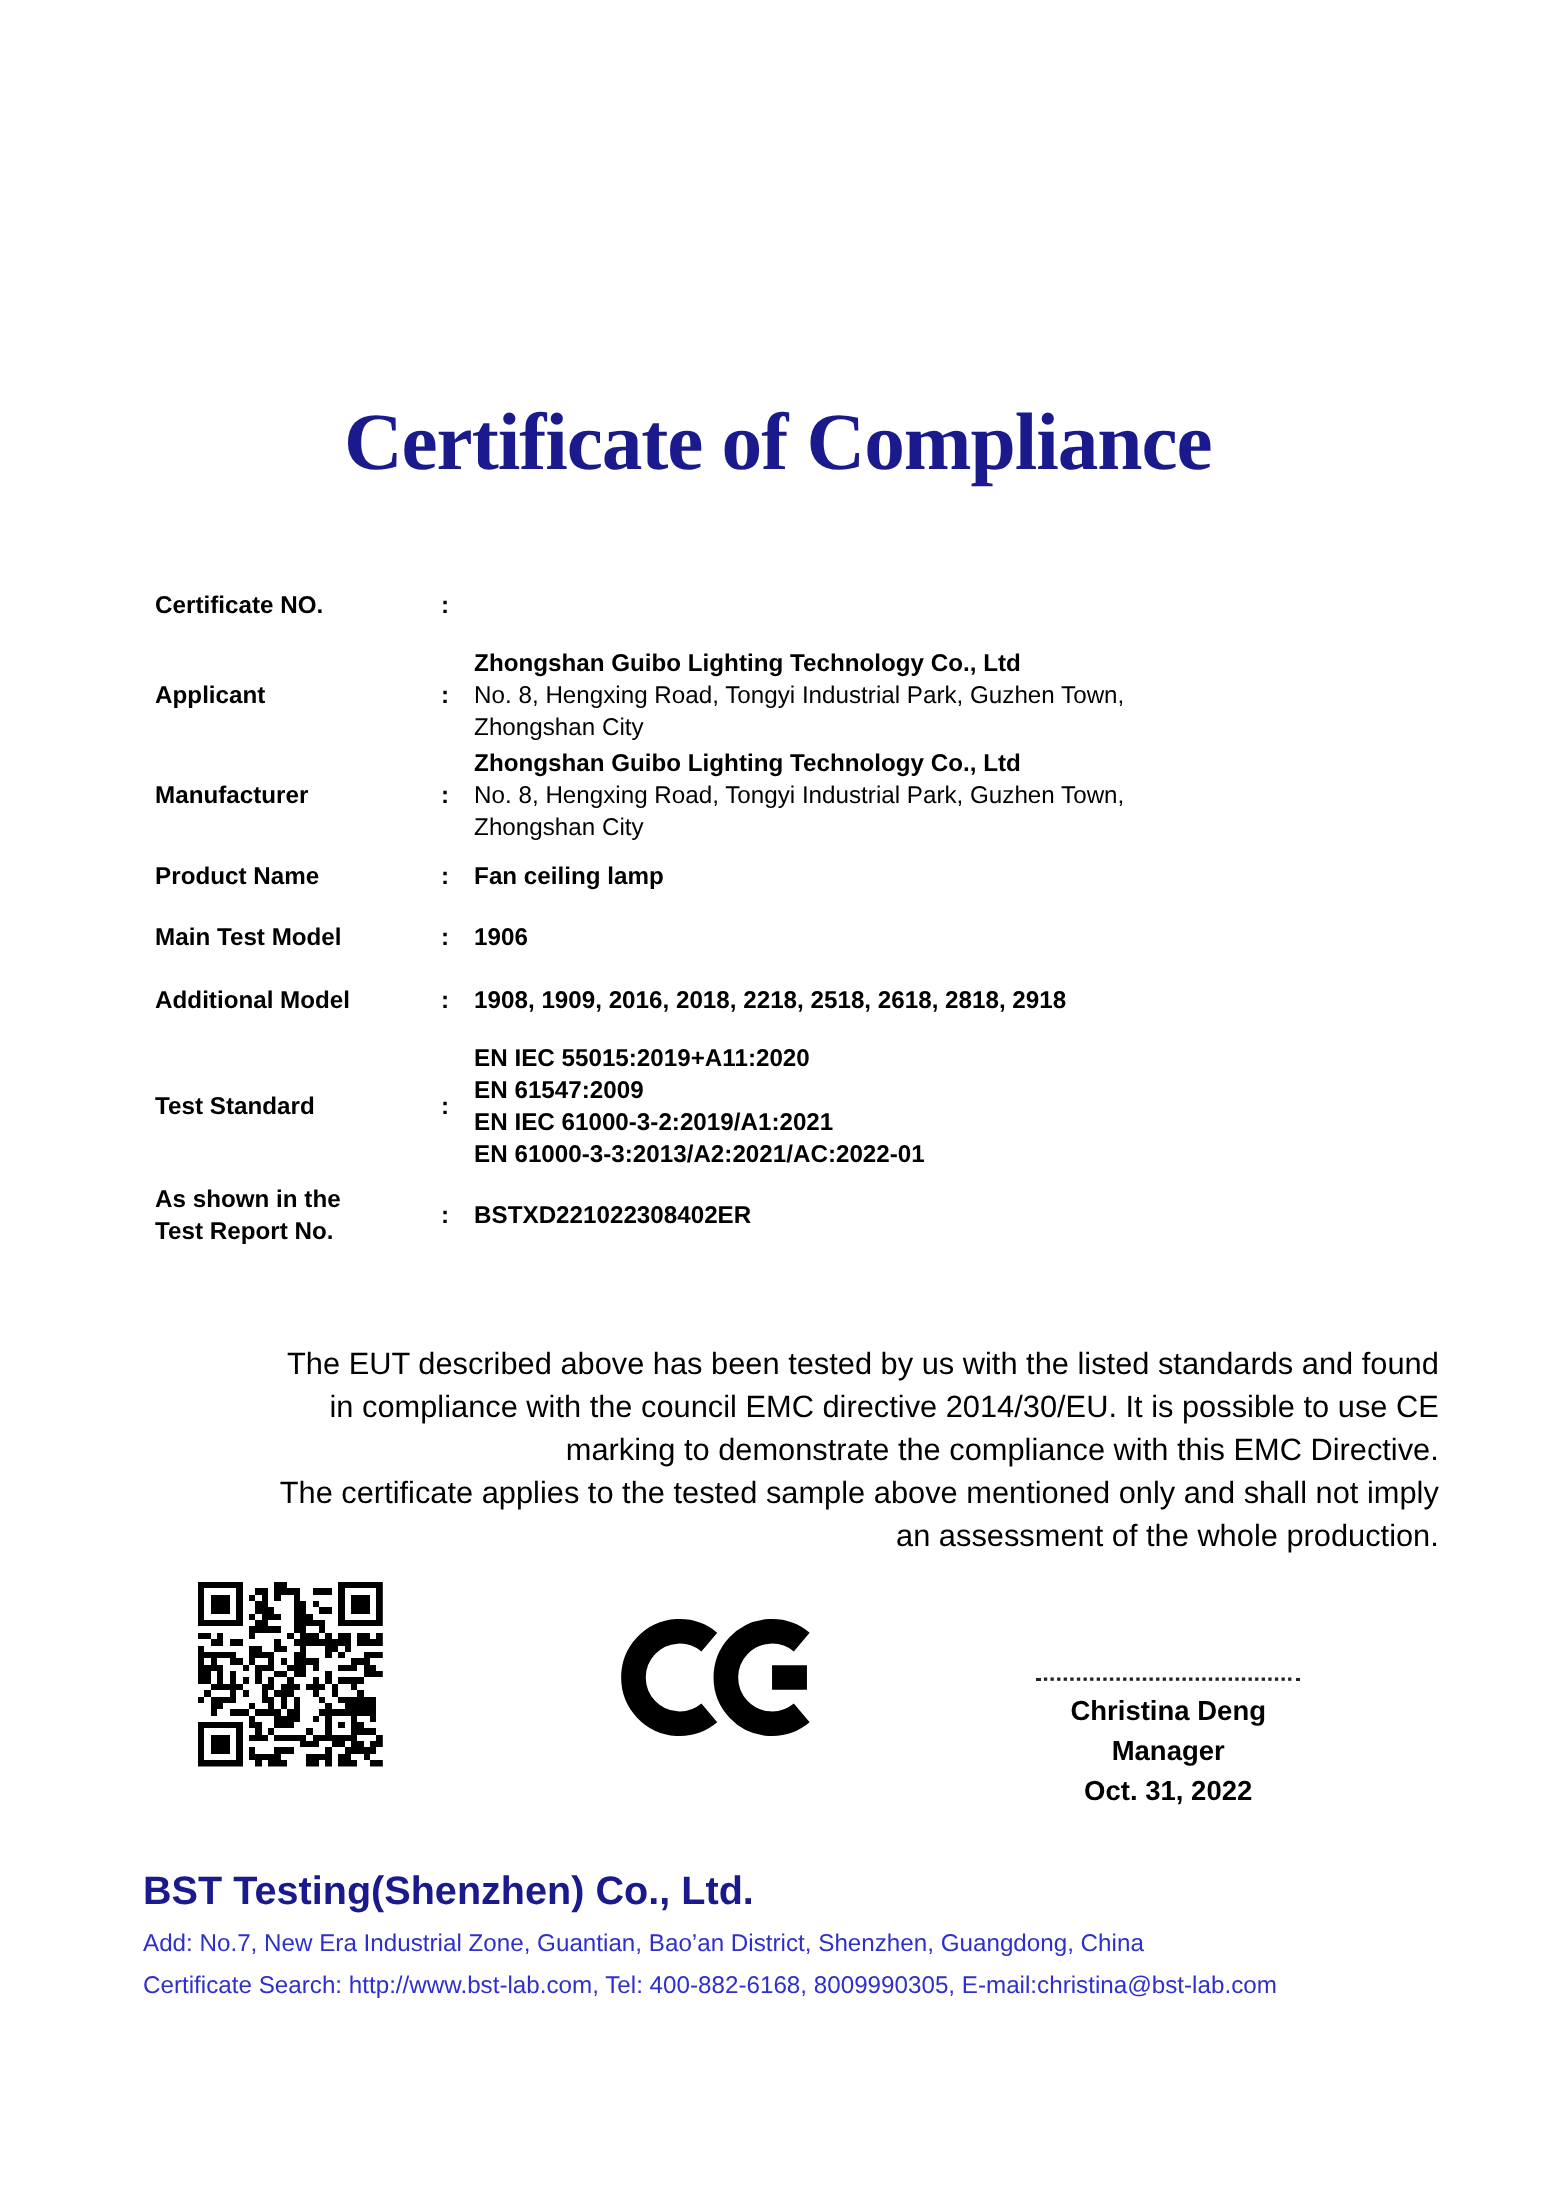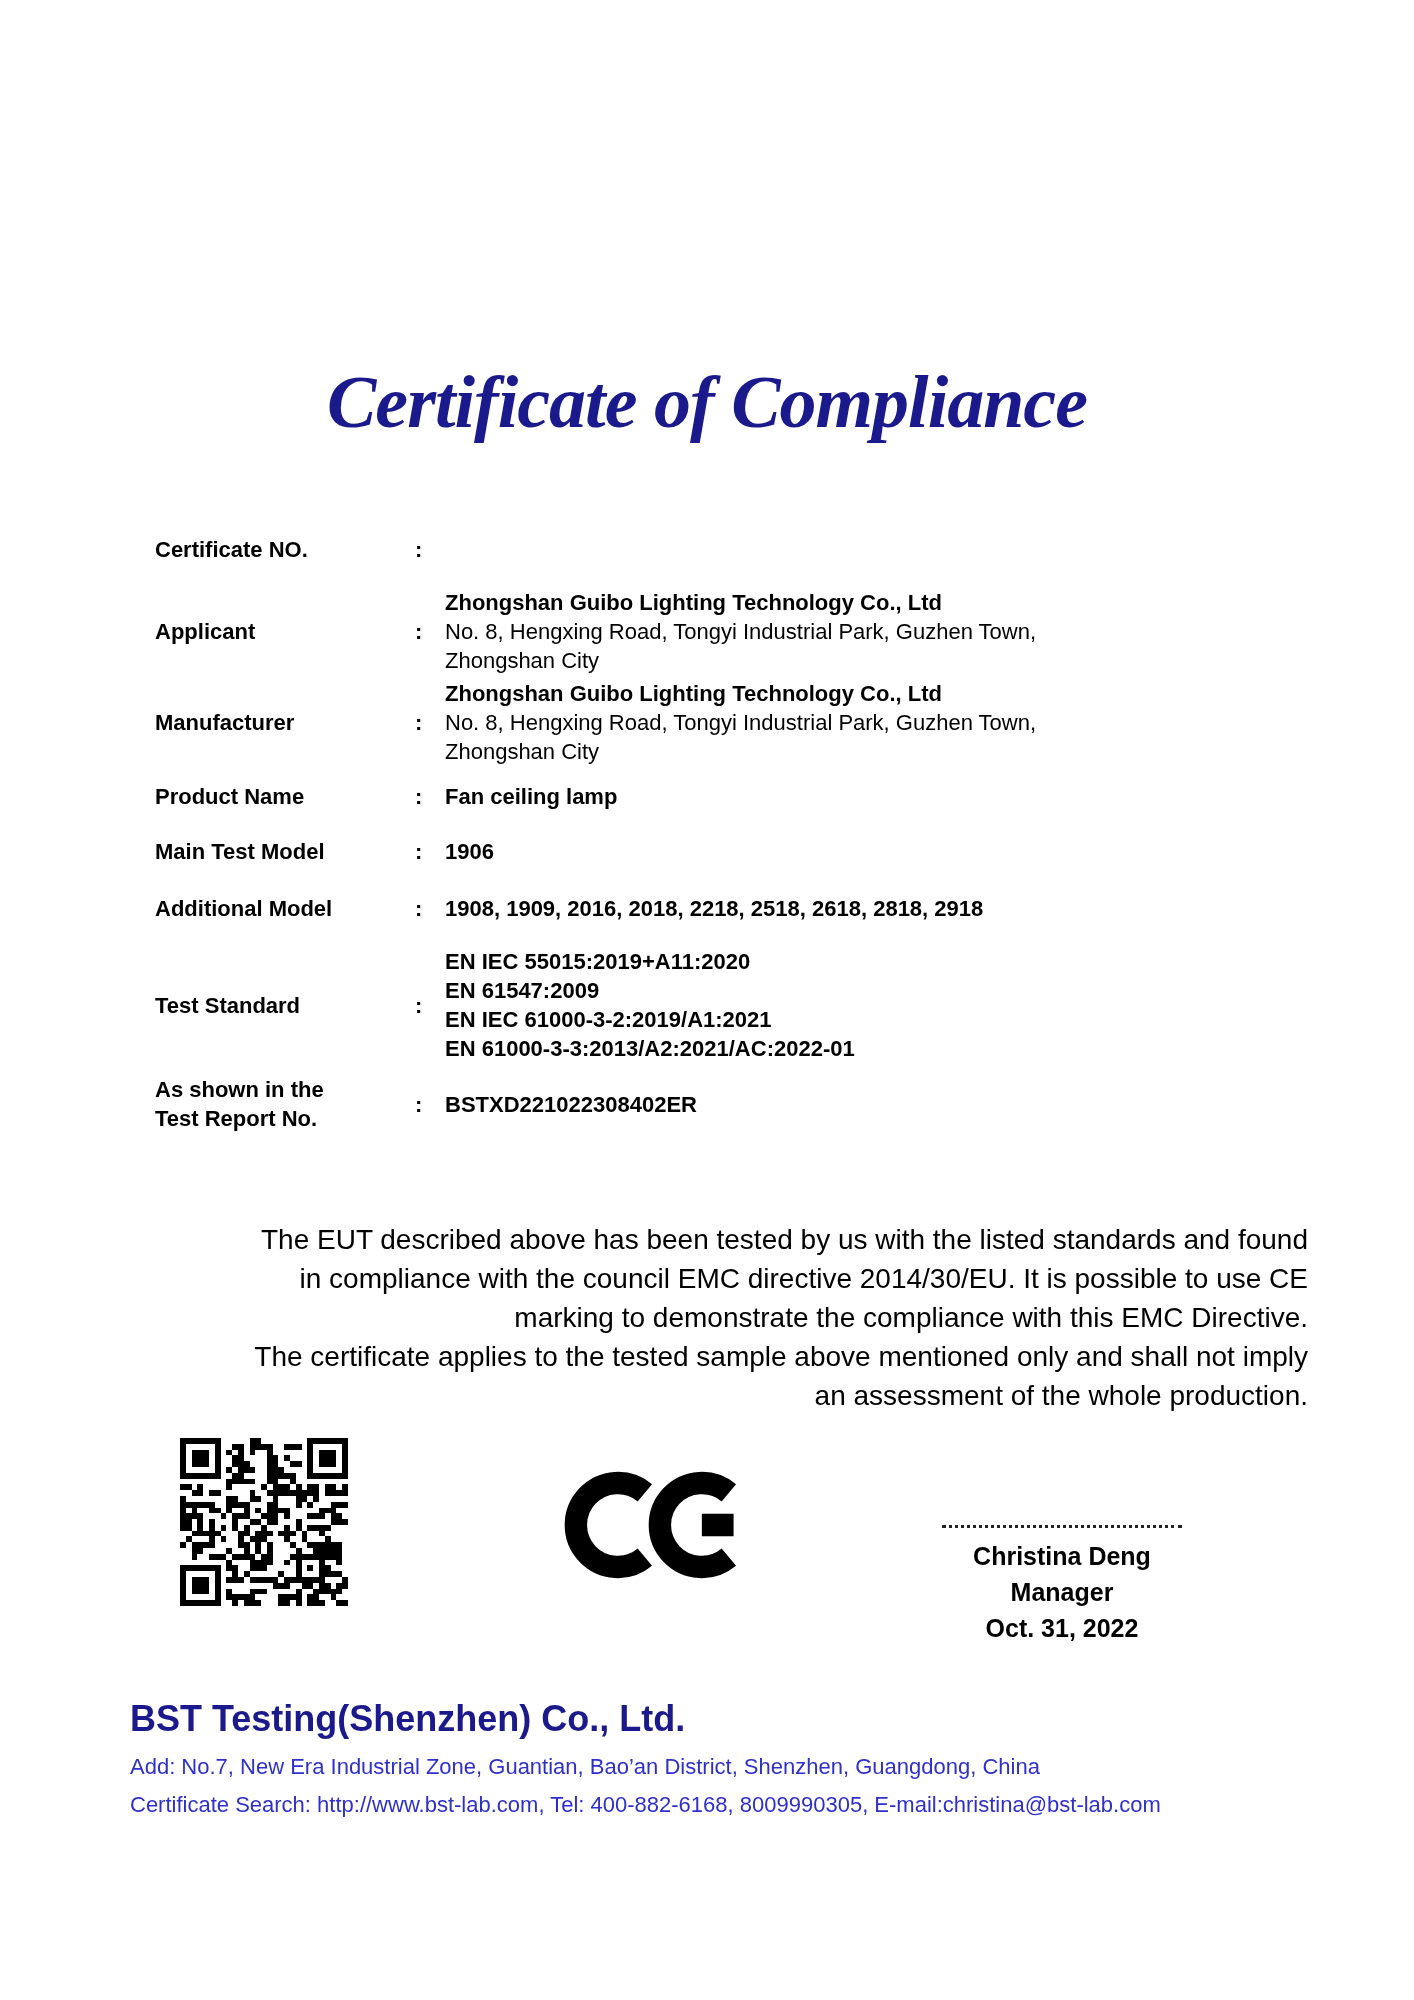--- a/index.html
+++ b/index.html
@@ -5,24 +5,24 @@
   html,body{margin:0;padding:0;}
   body{
     width:1414px;height:2000px;background:#ffffff;position:relative;
     font-family:"Liberation Sans","DejaVu Sans",sans-serif;color:#000;
     overflow:hidden;
   }
   
   .doc-title{
     position:absolute;top:360px;left:0;width:1414px;text-align:center;
     font-family:"Liberation Serif","DejaVu Serif",serif;
-    font-weight:bold;font-size:74px;color:#1a1a8c;letter-spacing:-1px;font-style:italic;
+    font-weight:bold;font-size:74px;color:#1a1a8c;letter-spacing:-1px;
   }
   
-  .fields{position:absolute;top:535px;left:155px;width:1140px;}
+  .fields{position:absolute;top:535px;left:141px;width:1140px;}
   .row{display:flex;align-items:center;font-size:22px;line-height:29px;}
   .row .label{width:260px;font-weight:bold;flex:none;}
   .row .label.narrow{width:180px;}
   .row .label-spacer{flex:none;width:80px;}
   .row .colon{width:30px;flex:none;font-weight:bold;}
   .row .value{flex:1;}
   .line{white-space:nowrap;}
   .bold{font-weight:bold;}
   .mb-cert{margin-bottom:24px;}
   .mb-app{margin-bottom:4px;}

